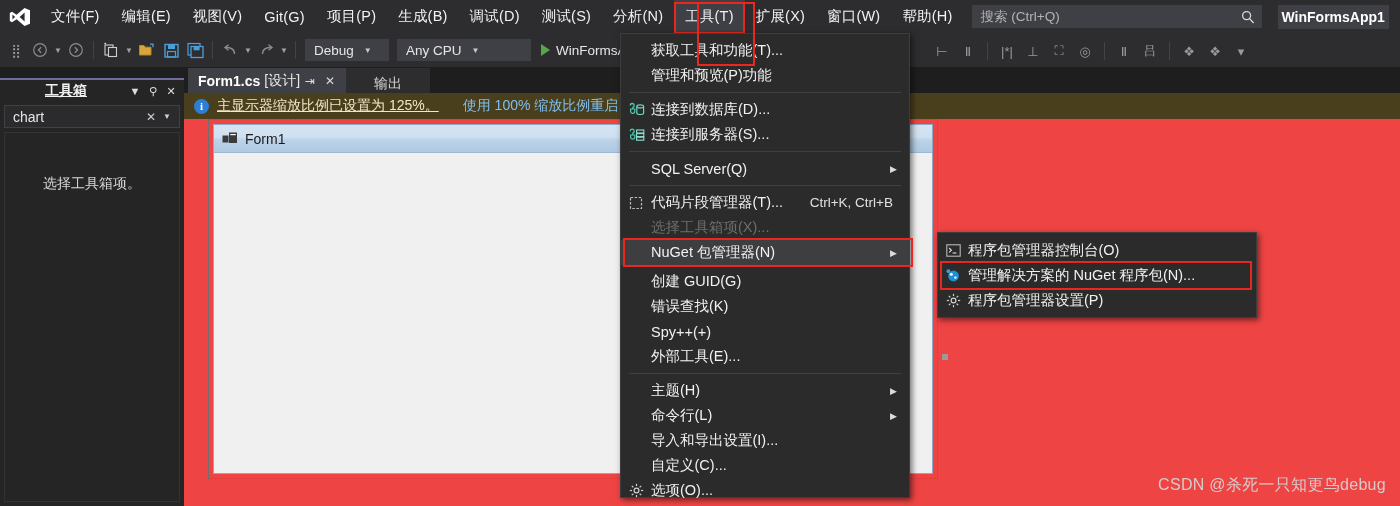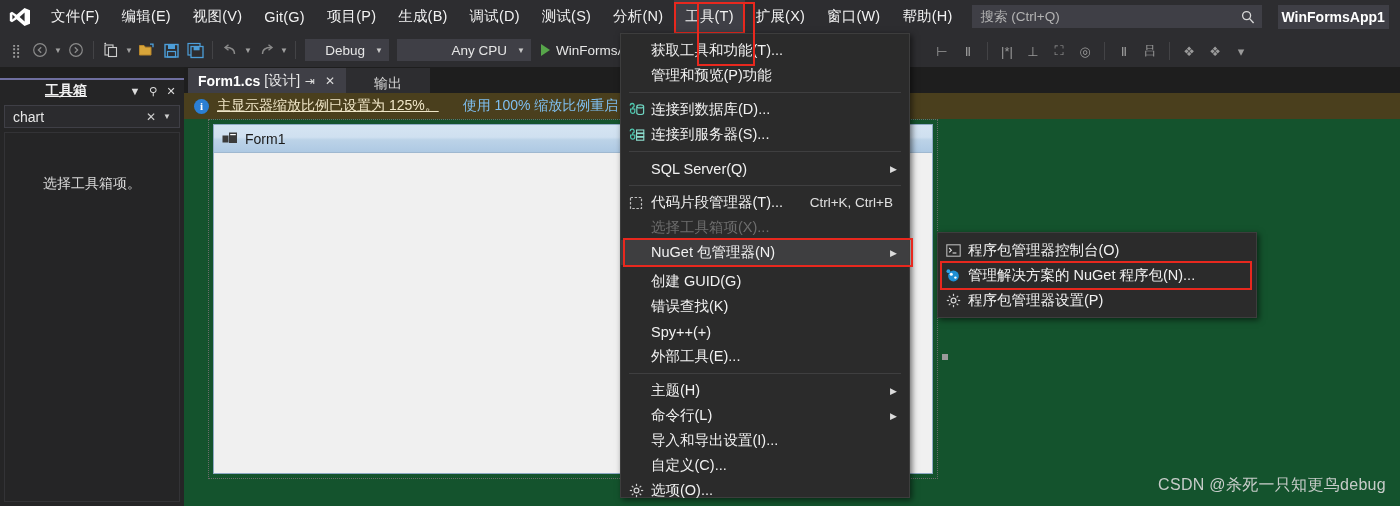--- a/index.html
+++ b/index.html
@@ -48,21 +48,21 @@
     background: #2d2d30; display: flex; align-items: center; padding-left: 4px;
   }
   .tb-btn { width: 24px; height: 24px; display: flex; align-items: center; justify-content: center;
     color: #9a9a9a; font-size: 13px; }
   .tb-sep { width: 1px; height: 18px; background: #434346; margin: 0 5px; }
   .tb-caret { width: 12px; height: 24px; display: flex; align-items: center; justify-content: center;
     color: #a0a0a0; font-size: 8px; }
   .combo {
     height: 22px; background: #3f3f46; color: #e6e6e6; font-size: 13.5px;
     display: flex; align-items: center; padding: 0 6px 0 9px; margin: 0 4px;
-    justify-content: flex-end;
+    justify-content: flex-start;
   }
   .combo .cb-caret { color: #c8c8c8; font-size: 8px; margin-left: 10px; }
   .run-btn { display: flex; align-items: center; color: #e6e6e6; font-size: 13.5px; margin-left: 6px; }
   .run-tri {
     width: 0; height: 0; border-left: 9px solid #57a64a;
     border-top: 6px solid transparent; border-bottom: 6px solid transparent; margin-right: 6px;
   }
 
   
   .toolbox {
@@ -106,21 +106,21 @@
     height: 26px; background: #4a3f1d; display: flex; align-items: center;
     padding-left: 10px; color: #f0e6c8; font-size: 14px; overflow: hidden; white-space: nowrap;
   }
   .info-ic {
     width: 15px; height: 15px; border-radius: 50%; background: #2b7fd4; color: #fff;
     font-size: 11px; font-weight: bold; display: flex; align-items: center; justify-content: center;
     margin-right: 8px; font-family: "Liberation Serif", serif;
   }
   .info-main { text-decoration: underline; }
   .info-second { color: #7fbff0; margin-left: 24px; }
-  .designer { position: absolute; left: 0; top: 52px; width: 1216px; height: 387px; background: #14532d; }
+  .designer { position: absolute; left: 0; top: 52px; width: 1216px; height: 387px; background: #ef4444; }
   .form-shell {
     position: absolute; left: 24px; top: 0px; width: 730px; height: 360px;
     border: 1px dotted #6a6a6a; padding: 4px;
   }
   .form-win {
     width: 100%; height: 100%; border: 1px solid #8ea9c4;
     background: #f0f0f0; display: flex; flex-direction: column;
   }
   .form-title {
     height: 28px; background: linear-gradient(to bottom,#d5e4f2 0%,#cfe0f0 45%,#bcd3e8 55%,#aec9e3 100%);

